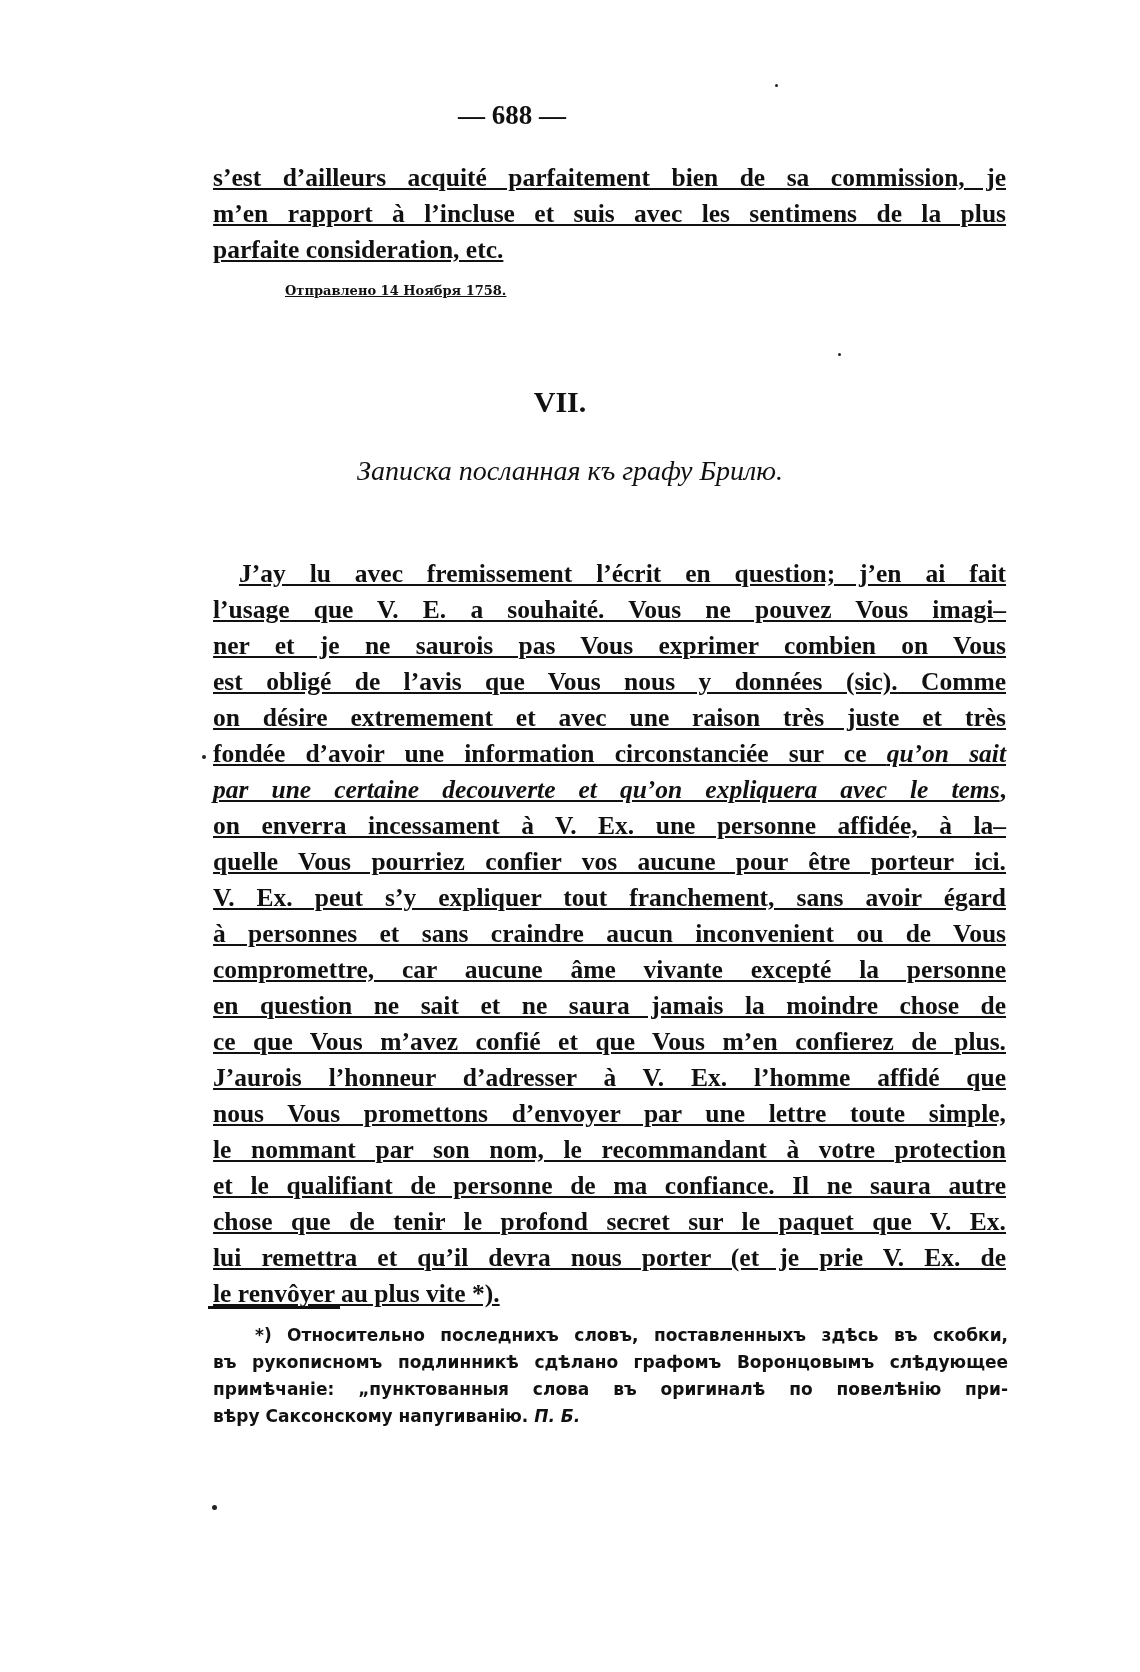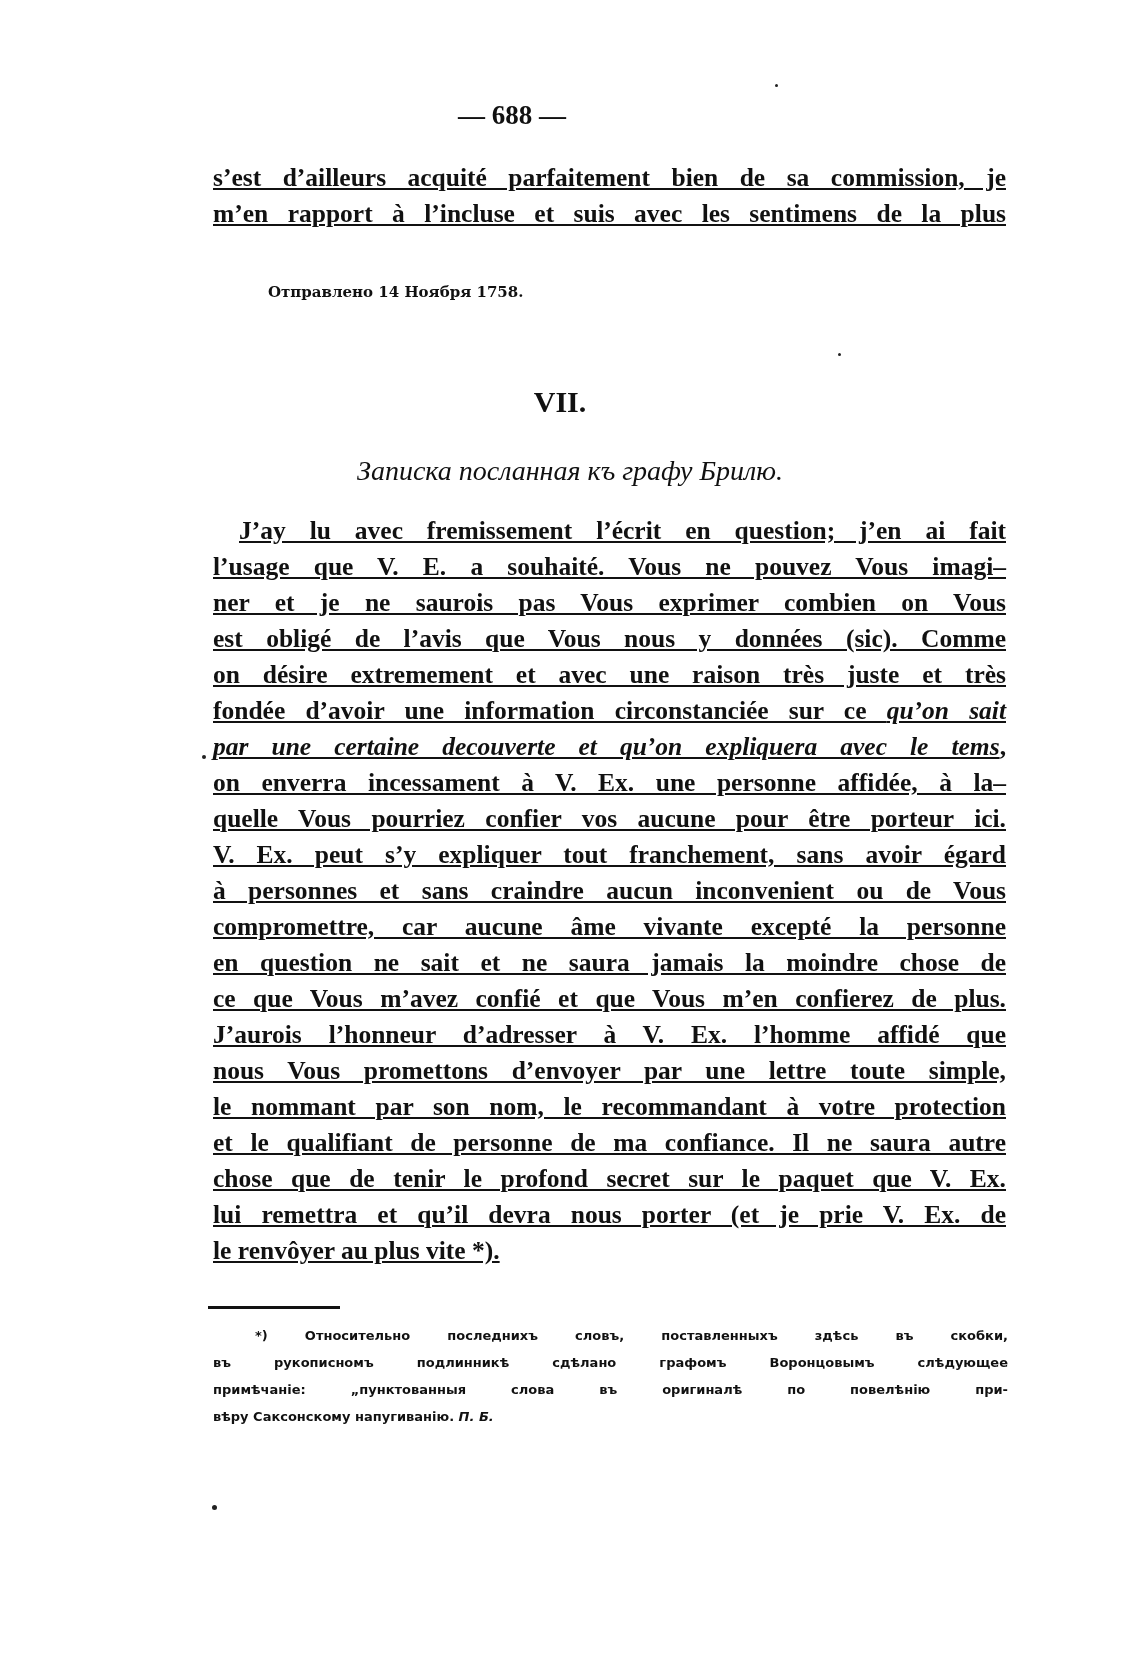--- a/index.html
+++ b/index.html
@@ -11,54 +11,55 @@
     .page-number {
       position: absolute; top: 100px; left: 0; width: 1024px;
       text-align: center; font-weight: bold; font-size: 27px;
     }
     .block {
       position: absolute; left: 213px; width: 793px;
       font-weight: bold; font-size: 25.5px; line-height: 36px; text-decoration: underline;
     }
     .line { display: block; white-space: nowrap; text-align: justify; text-align-last: justify; height: 36px; }
     .line.last { text-align-last: left; }
-    .line.indent { padding-left: 26px; }
+    .line.indent { padding-left: 26px; margin-top: 43px; }
     .sent {
-      position: absolute; top: 283px; left: 268px;
-      font-weight: bold; font-size: 15px; font-family: "DejaVu Serif", serif;
+      position: absolute; top: 283px; left: 285px;
+      font-weight: bold; font-size: 13px; font-family: "DejaVu Serif", serif; text-decoration: underline;
     }
     .section-num {
       position: absolute; top: 385px; left: 0; width: 1120px; text-align: center;
       font-weight: bold; font-size: 30px;
     }
     .section-title {
       position: absolute; top: 455px; left: 0; width: 1140px; text-align: center;
       font-weight: normal; font-style: italic; font-size: 28px;
     }
     .ital { font-style: italic; }
     .rule {
       position: absolute; top: 1306px; left: 208px; width: 132px; height: 3px; background: #111;
     }
     .footnote {
       position: absolute; top: 1322px; left: 213px; width: 795px;
-      font-family: "DejaVu Sans", sans-serif; font-weight: bold; font-size: 13px; line-height: 27px;
+      font-family: "DejaVu Sans", sans-serif; font-weight: bold; font-size: 17px; line-height: 27px;
     }
     .fline { display: block; white-space: nowrap; text-align: justify; text-align-last: justify; height: 27px; }
     .fline.indent { padding-left: 42px; }
     .fline.last { text-align-last: left; }
     .speck { position: absolute; background: #222; border-radius: 50%; }
   </style>
 </head>
 <body>
 
 <div class="page-number">— 688 —</div>
 
 <div class="block" style="top:160px;">
   <span class="line">s’est d’ailleurs acquité parfaitement bien de sa commission, je</span>
   <span class="line">m’en rapport à l’incluse et suis avec les sentimens de la plus</span>
+  <span class="line last">parfaite consideration, etc.</span>
 </div>
 
 <div class="sent">Отправлено 14 Ноября 1758.</div>
 
 <div class="section-num">VII.</div>
 <div class="section-title">Записка посланная къ графу Брилю.</div>
 
 <div class="block" style="top:513px;">
   <span class="line indent">J’ay lu avec fremissement l’écrit en question; j’en ai fait</span>
   <span class="line">l’usage que V. E. a souhaité. Vous ne pouvez Vous imagi–</span>

